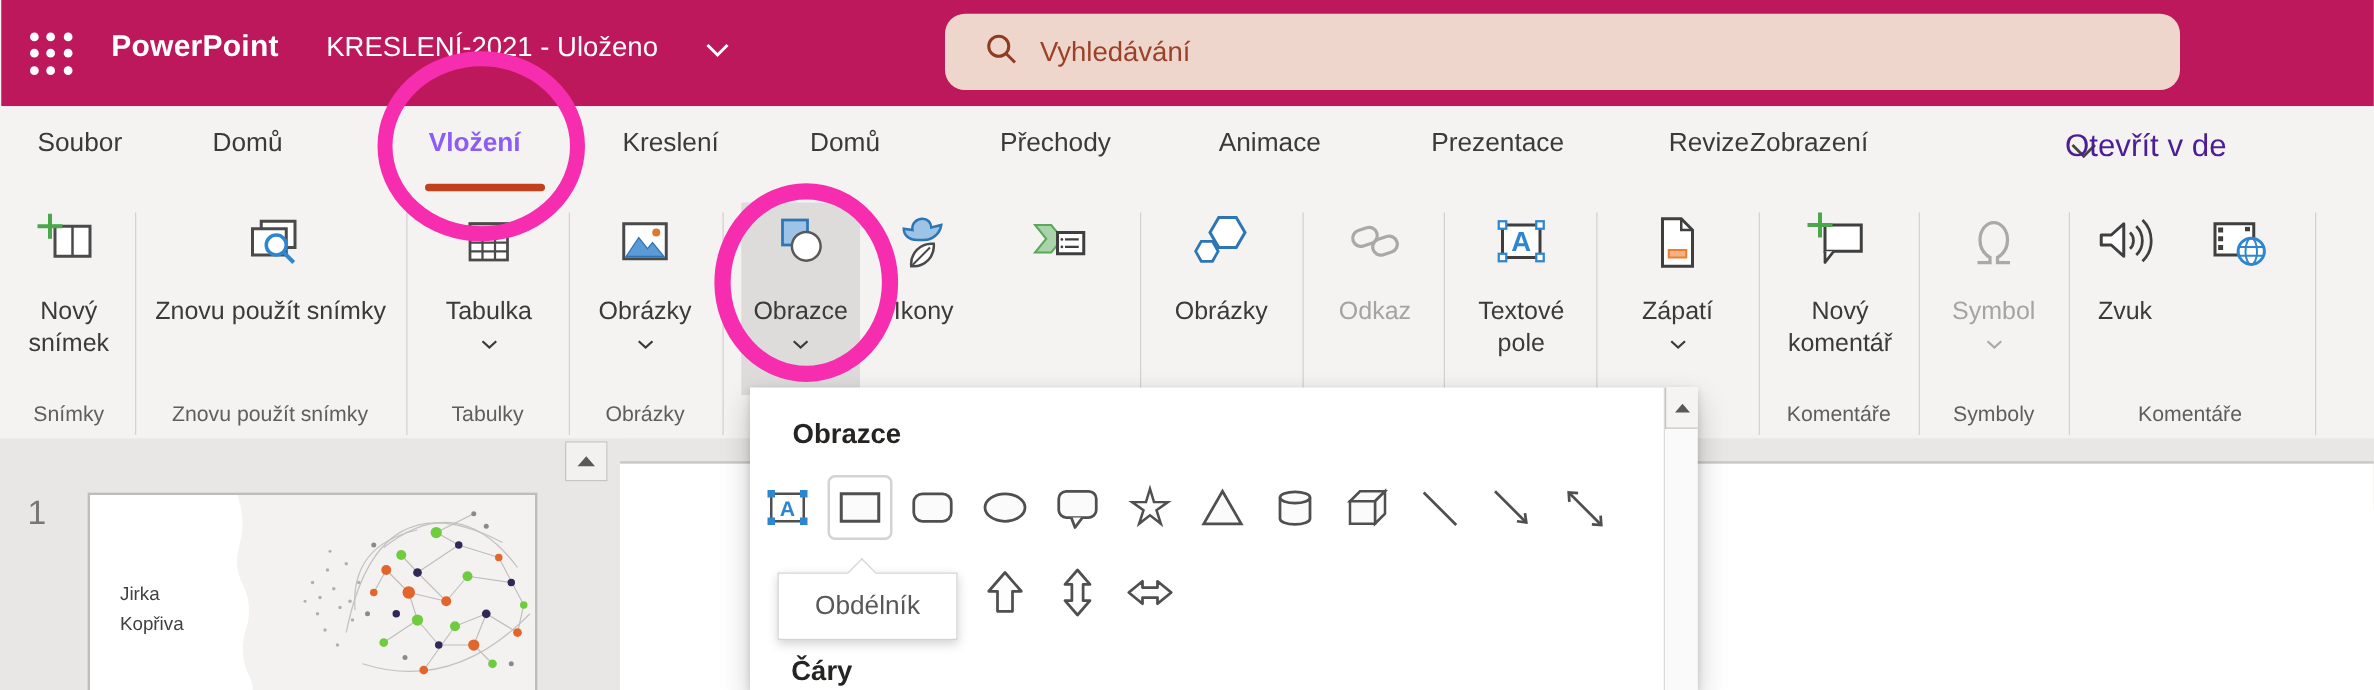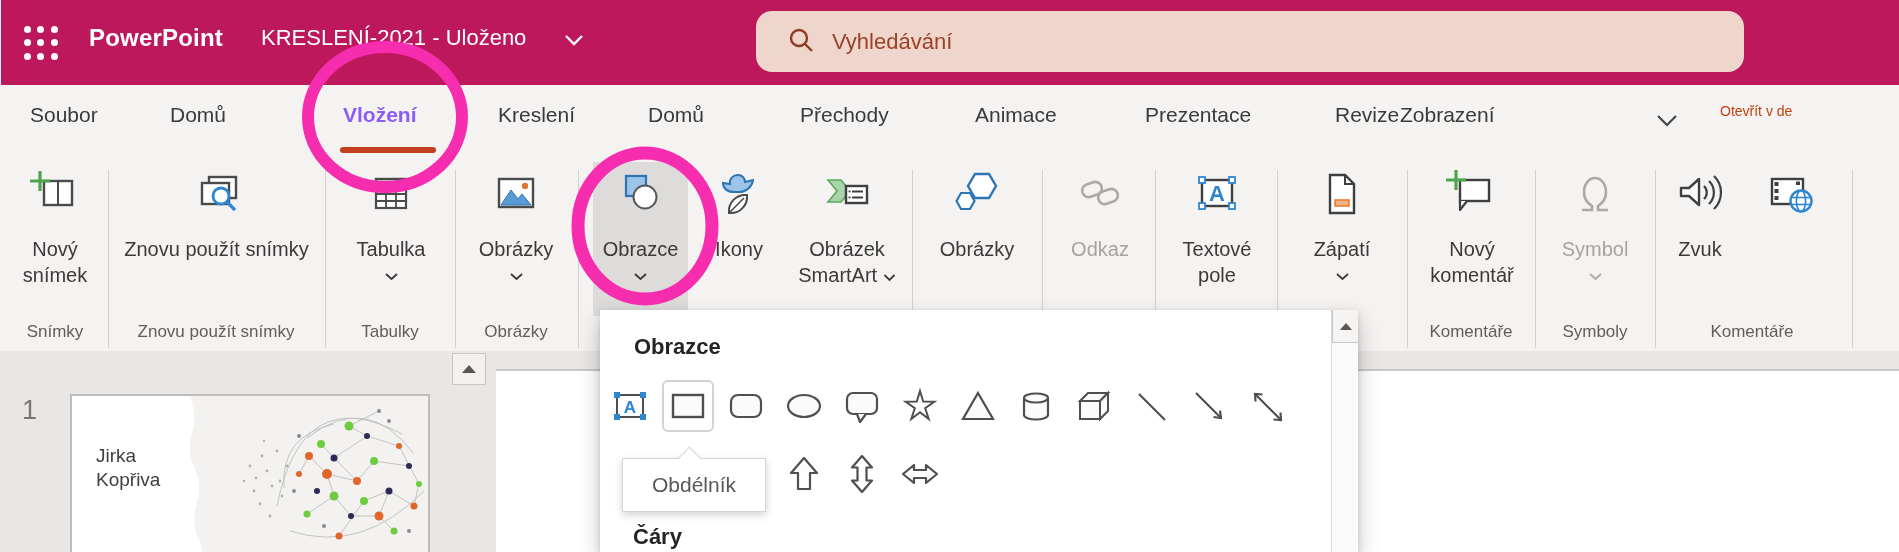--- a/index.html
+++ b/index.html
@@ -17,38 +17,38 @@
   #searchbox{position:absolute;left:755px;top:11px;width:988px;height:61px;background:#EFD6CC;
              border-radius:16px;display:flex;align-items:center;color:#8E3B22;}
   #searchbox .ph{font-size:22px;color:#9A4127;}
   #search-icon{margin:0 18px 0 32px;}
   
   #tabrow{position:absolute;left:0;top:85px;width:1899px;height:77px;background:#F5F3F2;}
   .tab{position:absolute;top:18px;font-size:21px;color:#3A3A3A;white-space:nowrap;cursor:pointer;}
   .tab.sel{font-weight:bold;color:#8b5cf6;margin-left:25px;}
   #sel-underline{position:absolute;left:340px;top:62px;width:96px;height:6px;background:#C2401D;border-radius:3px;}
   #tabs-overflow{position:absolute;left:1655px;top:28px;cursor:pointer;}
-  #open-desktop{position:absolute;left:1720px;top:18px;font-size:14px;color:#c2410c;white-space:nowrap;cursor:pointer;}
+  #open-desktop{position:absolute;left:1652px;top:18px;font-size:25px;color:#4c1d95;white-space:nowrap;cursor:pointer;}
   
   #ribbon{position:absolute;left:0;top:162px;width:1899px;height:189px;background:#F5F3F2;border-bottom:1px solid #D8D6D4;}
   .divider{position:absolute;top:8px;width:1px;height:178px;background:#D4D2D0;}
   .rb{position:absolute;top:6px;display:flex;flex-direction:column;align-items:center;cursor:pointer;}
   .rb .icon{height:64px;display:flex;align-items:flex-start;justify-content:center;}
   .rb .lbl{font-size:20px;line-height:26px;color:#3B3A39;text-align:center;margin-top:4px;}
   .rb.dis .lbl{color:#A6A4A2;}
   .rb .chevb{margin-top:5px;}
   .rb.open{background:#DEDCDB;top:0;padding-top:6px;height:148px;}
   .grouplbl{position:absolute;top:160px;font-size:17px;color:#605E5C;white-space:nowrap;transform:translateX(-50%);}
   
   #content{position:absolute;left:0;top:351px;width:1899px;height:201px;background:#E9E7E5;}
   #canvas-strip{position:absolute;left:496px;top:0;width:1403px;height:18px;background:#E9E7E5;border-bottom:2px solid #C9C7C5;}
   #canvas{position:absolute;left:496px;top:20px;width:1403px;height:181px;background:#fff;}
   #slide-num{position:absolute;left:22px;top:44px;font-size:27px;color:#797774;}
   #thumb{position:absolute;left:70px;top:43px;width:356px;height:158px;background:#fff;border:2px solid #BFBDBB;overflow:hidden;cursor:pointer;}
-  #thumb-text{position:absolute;left:24px;top:48px;font-size:19px;line-height:24px;color:#404040;}
+  #thumb-text{position:absolute;left:24px;top:68px;font-size:15px;line-height:24px;color:#404040;}
   #slides-scroll-up{position:absolute;left:452px;top:2px;width:32px;height:30px;background:#F2F1F0;
                     border:1px solid #C8C6C4;display:flex;align-items:center;justify-content:center;cursor:pointer;}
   
   #shapes-panel{position:absolute;left:600px;top:310px;width:758px;height:242px;background:#fff;
                 box-shadow:0 10px 22px rgba(0,0,0,.22),0 2px 6px rgba(0,0,0,.14);}
   #shapes-title{position:absolute;left:34px;top:24px;font-size:22px;font-weight:bold;color:#252423;}
   .shape-row{position:absolute;left:4px;display:flex;}
   #shape-row1{top:70px;}
   #shape-row2{top:138px;}
   .shape-cell{width:52px;height:52px;display:flex;align-items:center;justify-content:center;
@@ -217,23 +217,20 @@
   <div class="rb" style="left:788px;width:118px">
     <span class="icon">
       <svg width="54" height="54">
         <path d="M8 12 h13 l9 11 -9 11 h-13 l9 -11 z" fill="#A9D3A9" stroke="#5BA85B" stroke-width="1.6"></path>
         <rect x="26" y="18" width="21" height="17" fill="#fff" stroke="#3F3F3F" stroke-width="2.4"></rect>
         <path d="M32 23.5 h11 M32 29.5 h11" stroke="#3F3F3F" stroke-width="1.8"></path>
         <circle cx="29.5" cy="23.5" r="1.1" fill="#3F3F3F"></circle>
           <circle cx="29.5" cy="29.5" r="1.1" fill="#3F3F3F"></circle>
       </svg>
     </span>
-    <span class="lbl" style="max-width:118px"><span>Obrázek SmartArt</span>&nbsp;<svg width="13" height="9">
-          <path d="M1.5 2 L6.5 7 L11.5 2" stroke="#3B3A39" stroke-width="1.8" fill="none"></path>
-        </svg></span>
   </div>
 
   <div class="rb" style="left:920px;width:114px">
     <span class="icon">
       <svg width="54" height="54">
         <polygon points="25,6 39,6 46,18 39,30 25,30 18,18" fill="#fff" stroke="#2E75B6" stroke-width="2.4"></polygon>
         <polygon points="11,25 20,25 24.5,33 20,41 11,41 6.5,33" fill="#fff" stroke="#2E75B6" stroke-width="2.2"></polygon>
       </svg>
     </span>
     <span class="lbl">Obrázky</span>

